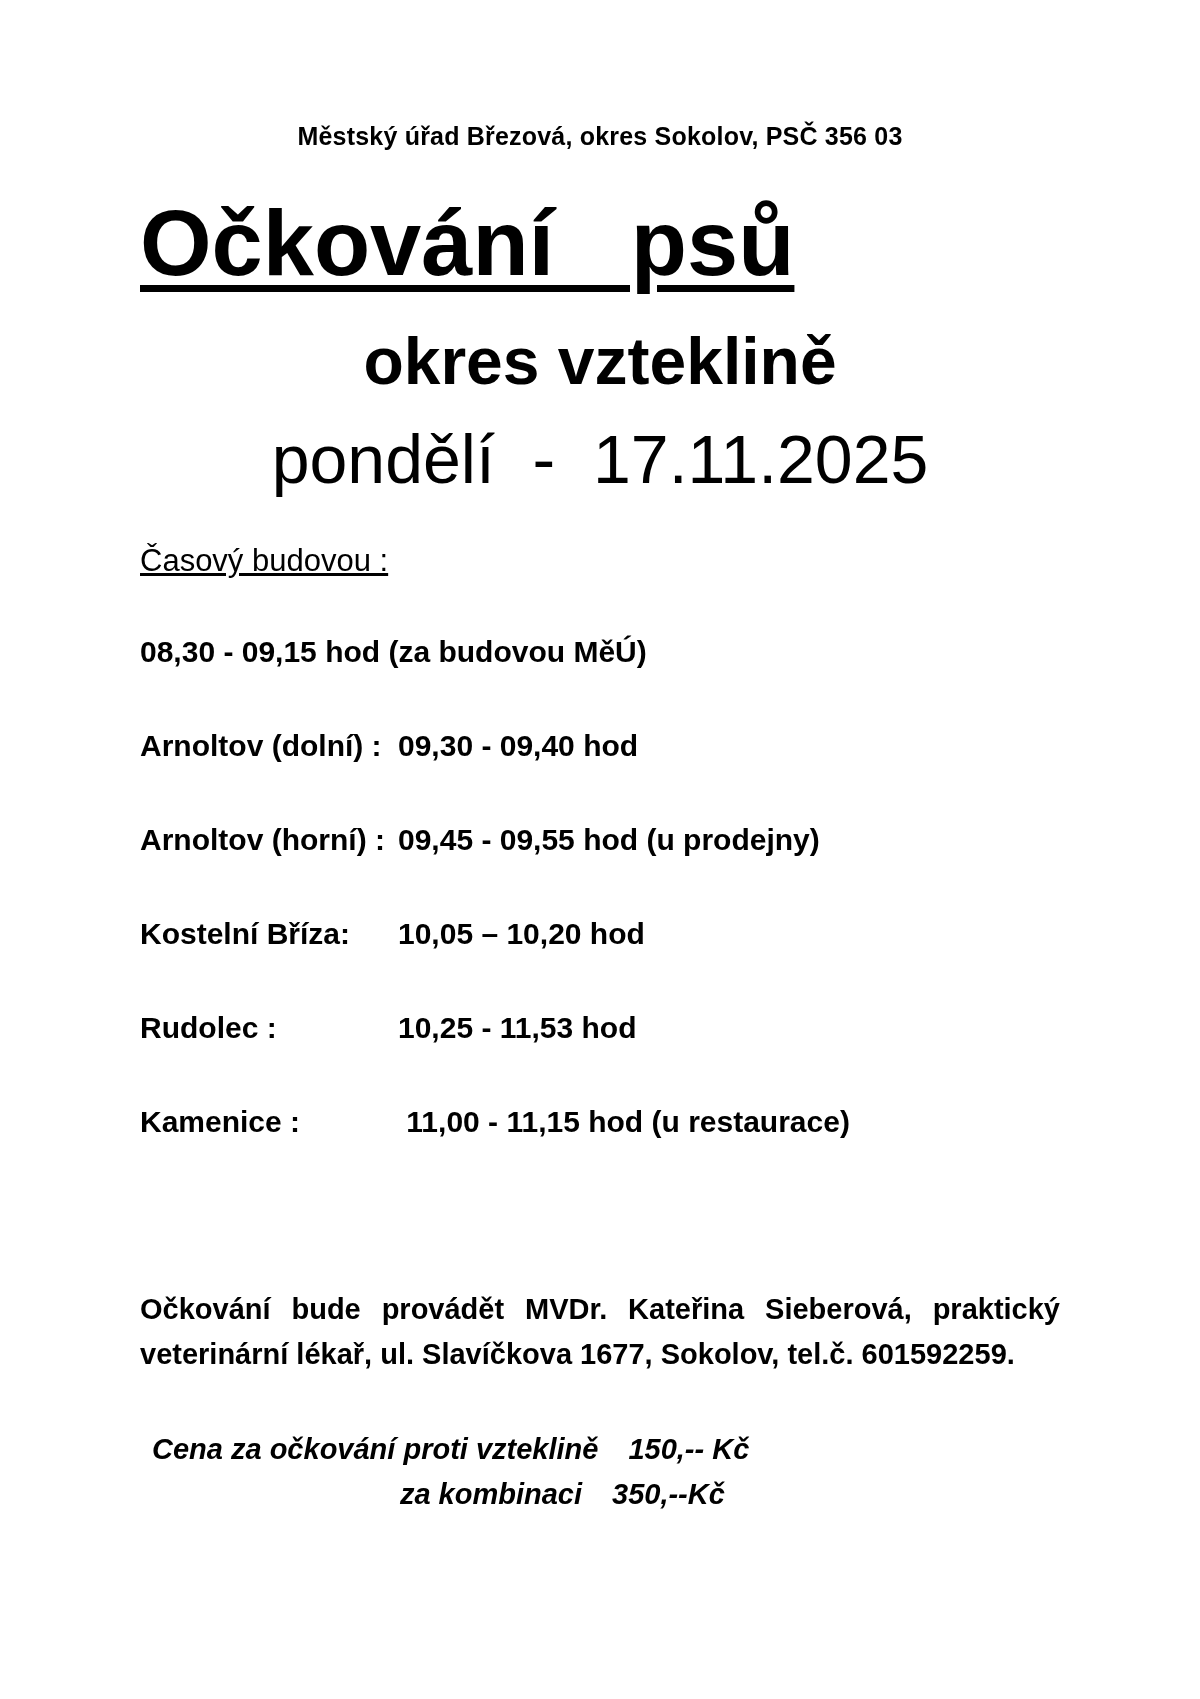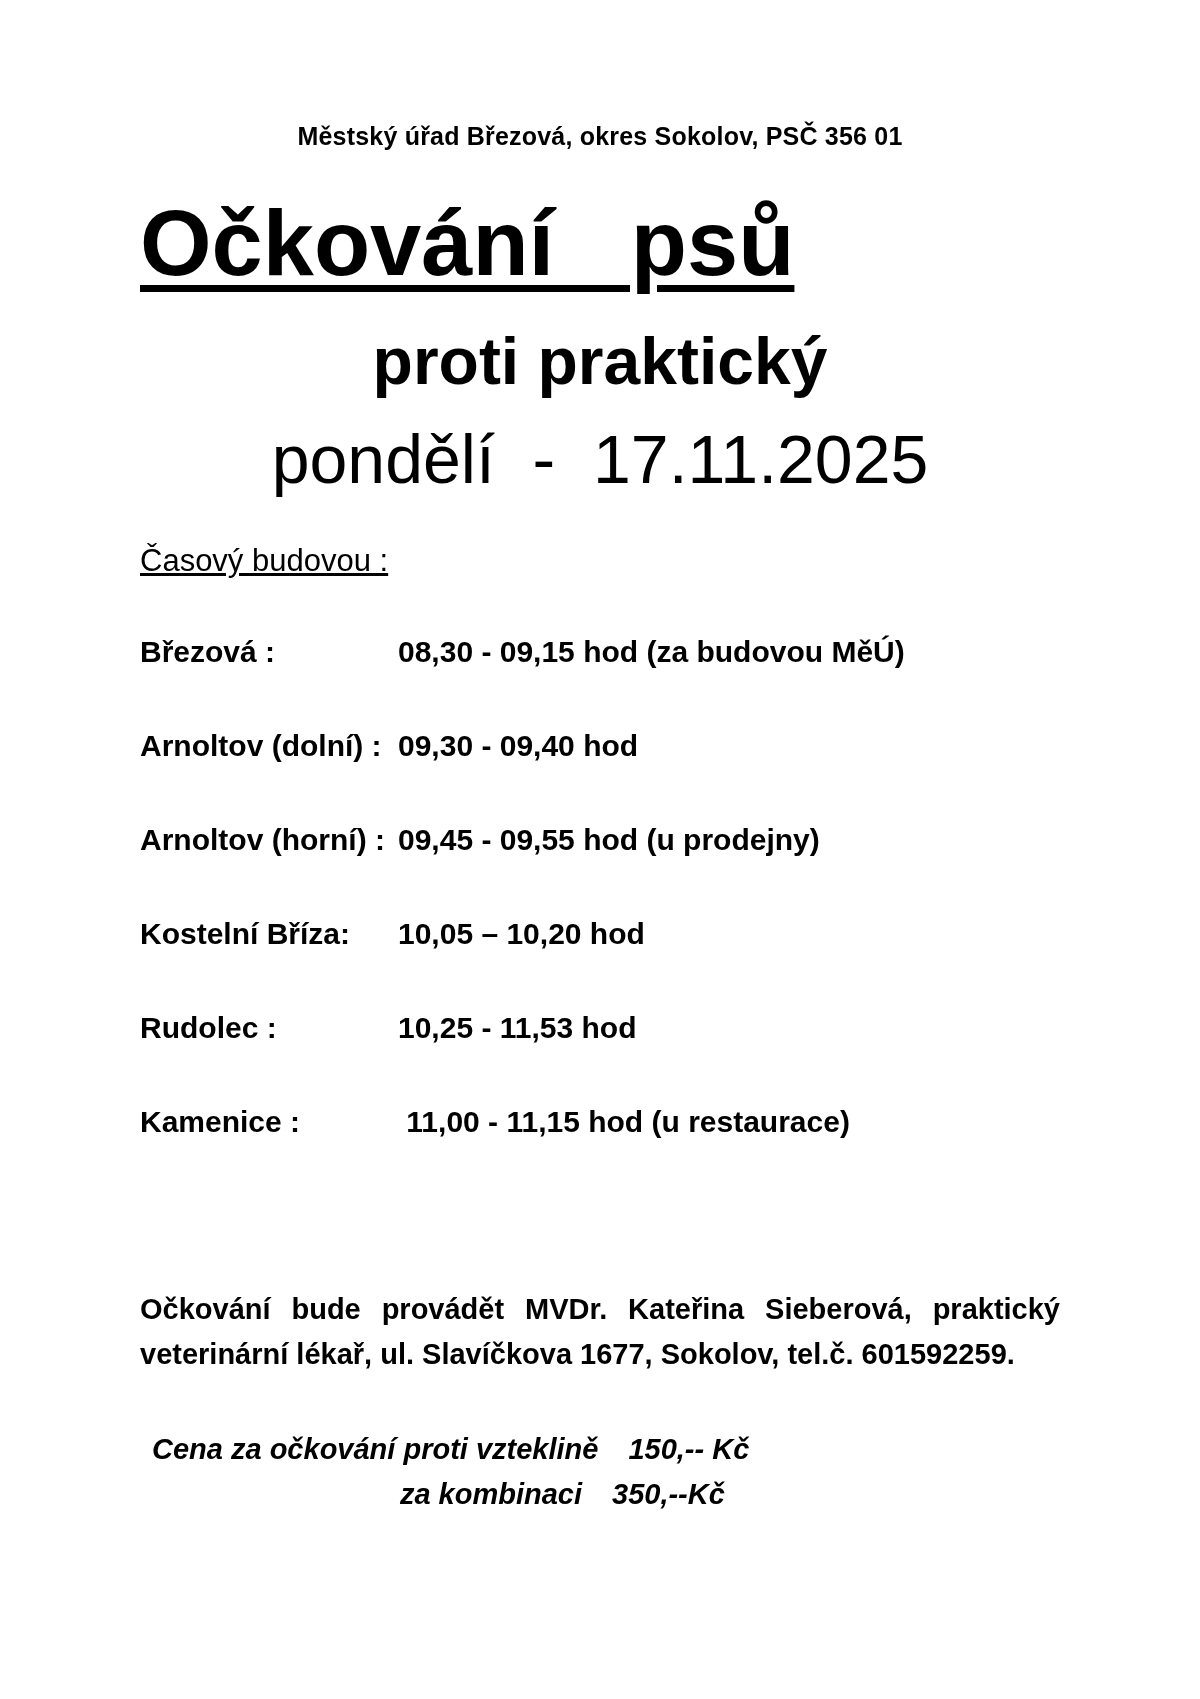--- a/index.html
+++ b/index.html
@@ -113,34 +113,33 @@
   }
   .price-row.second .price-value {
     margin-left: 4px;
   }
 </style>
 </head>
 <body>
 
 <div class="page">
 
-  <div class="header">Městský úřad Březová, okres Sokolov, PSČ 356 01</div>
+  <div class="header">Městský úřad Březová, okres Sokolov, PSČ 356 03</div>
 
   <h1 class="title">Očkování   psů</h1>
 
-  <div class="subtitle">proti praktický</div>
+  <div class="subtitle">okres vzteklině</div>
 
   <div class="dateline">pondělí  -  17.11.2025</div>
 
   <div class="schedule-heading">Časový budovou :</div>
 
   <div class="schedule">
 
     <div class="row">
-      <span class="place">Březová :</span>
       <span class="time">08,30 - 09,15 hod (za budovou MěÚ)</span>
     </div>
 
     <div class="row">
       <span class="place">Arnoltov (dolní) : </span>
       <span class="time">09,30 - 09,40 hod</span>
     </div>
 
     <div class="row">
       <span class="place">Arnoltov (horní) : </span>

